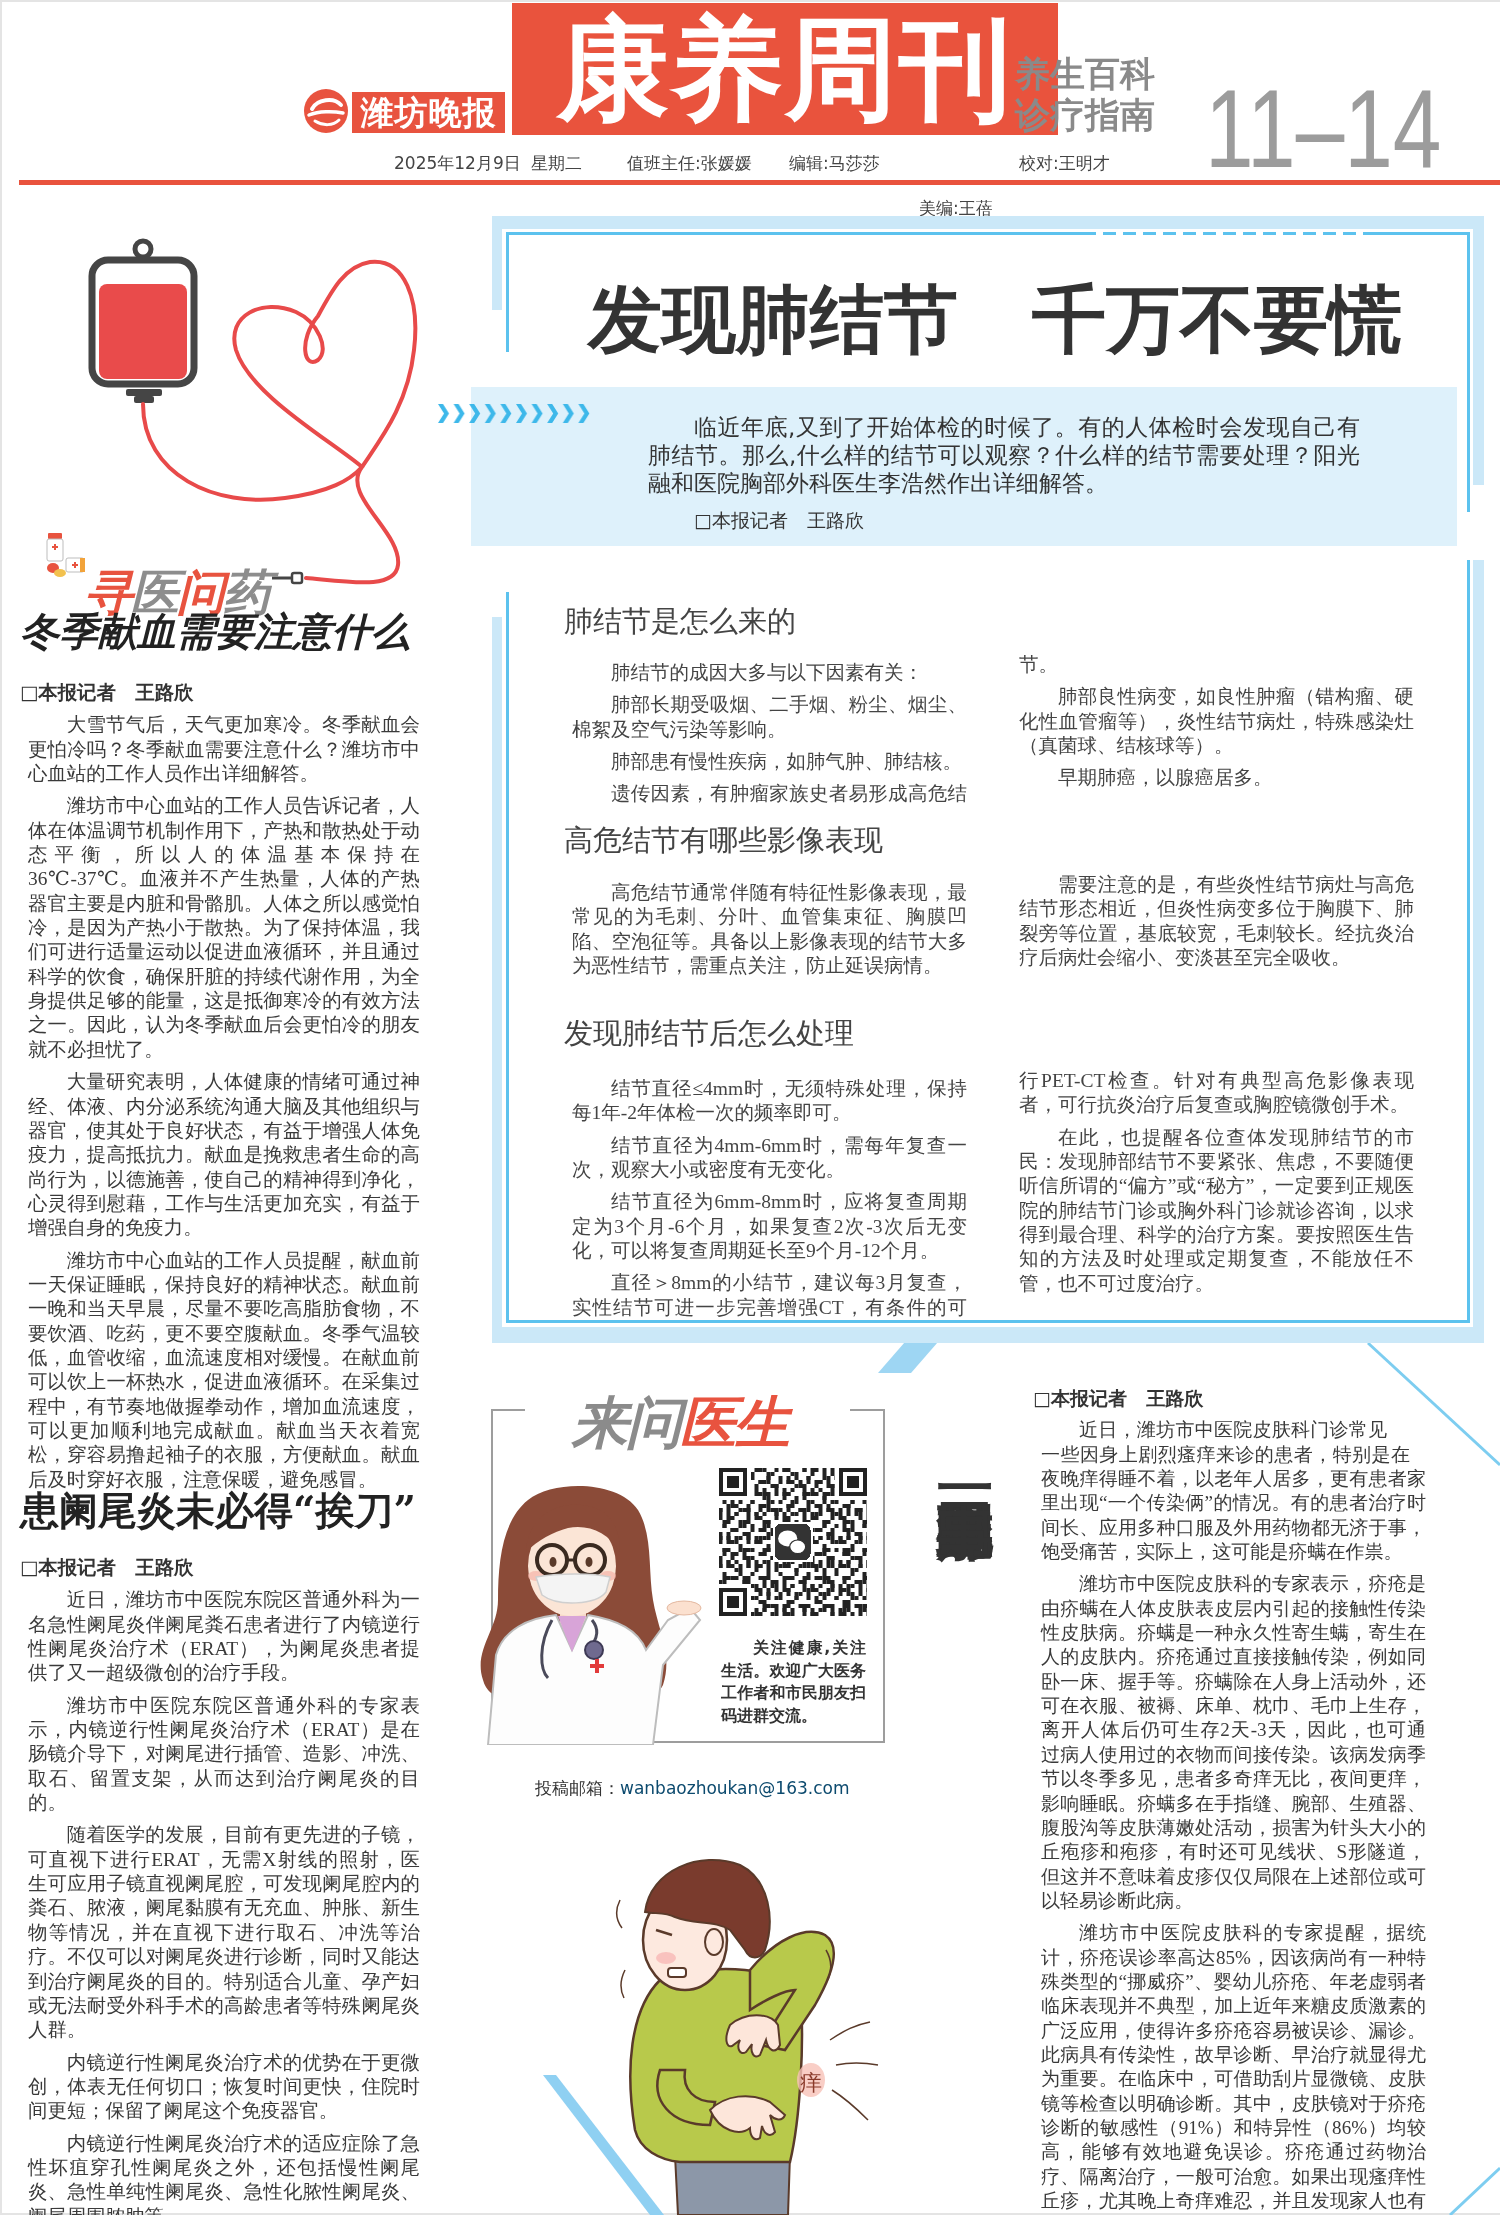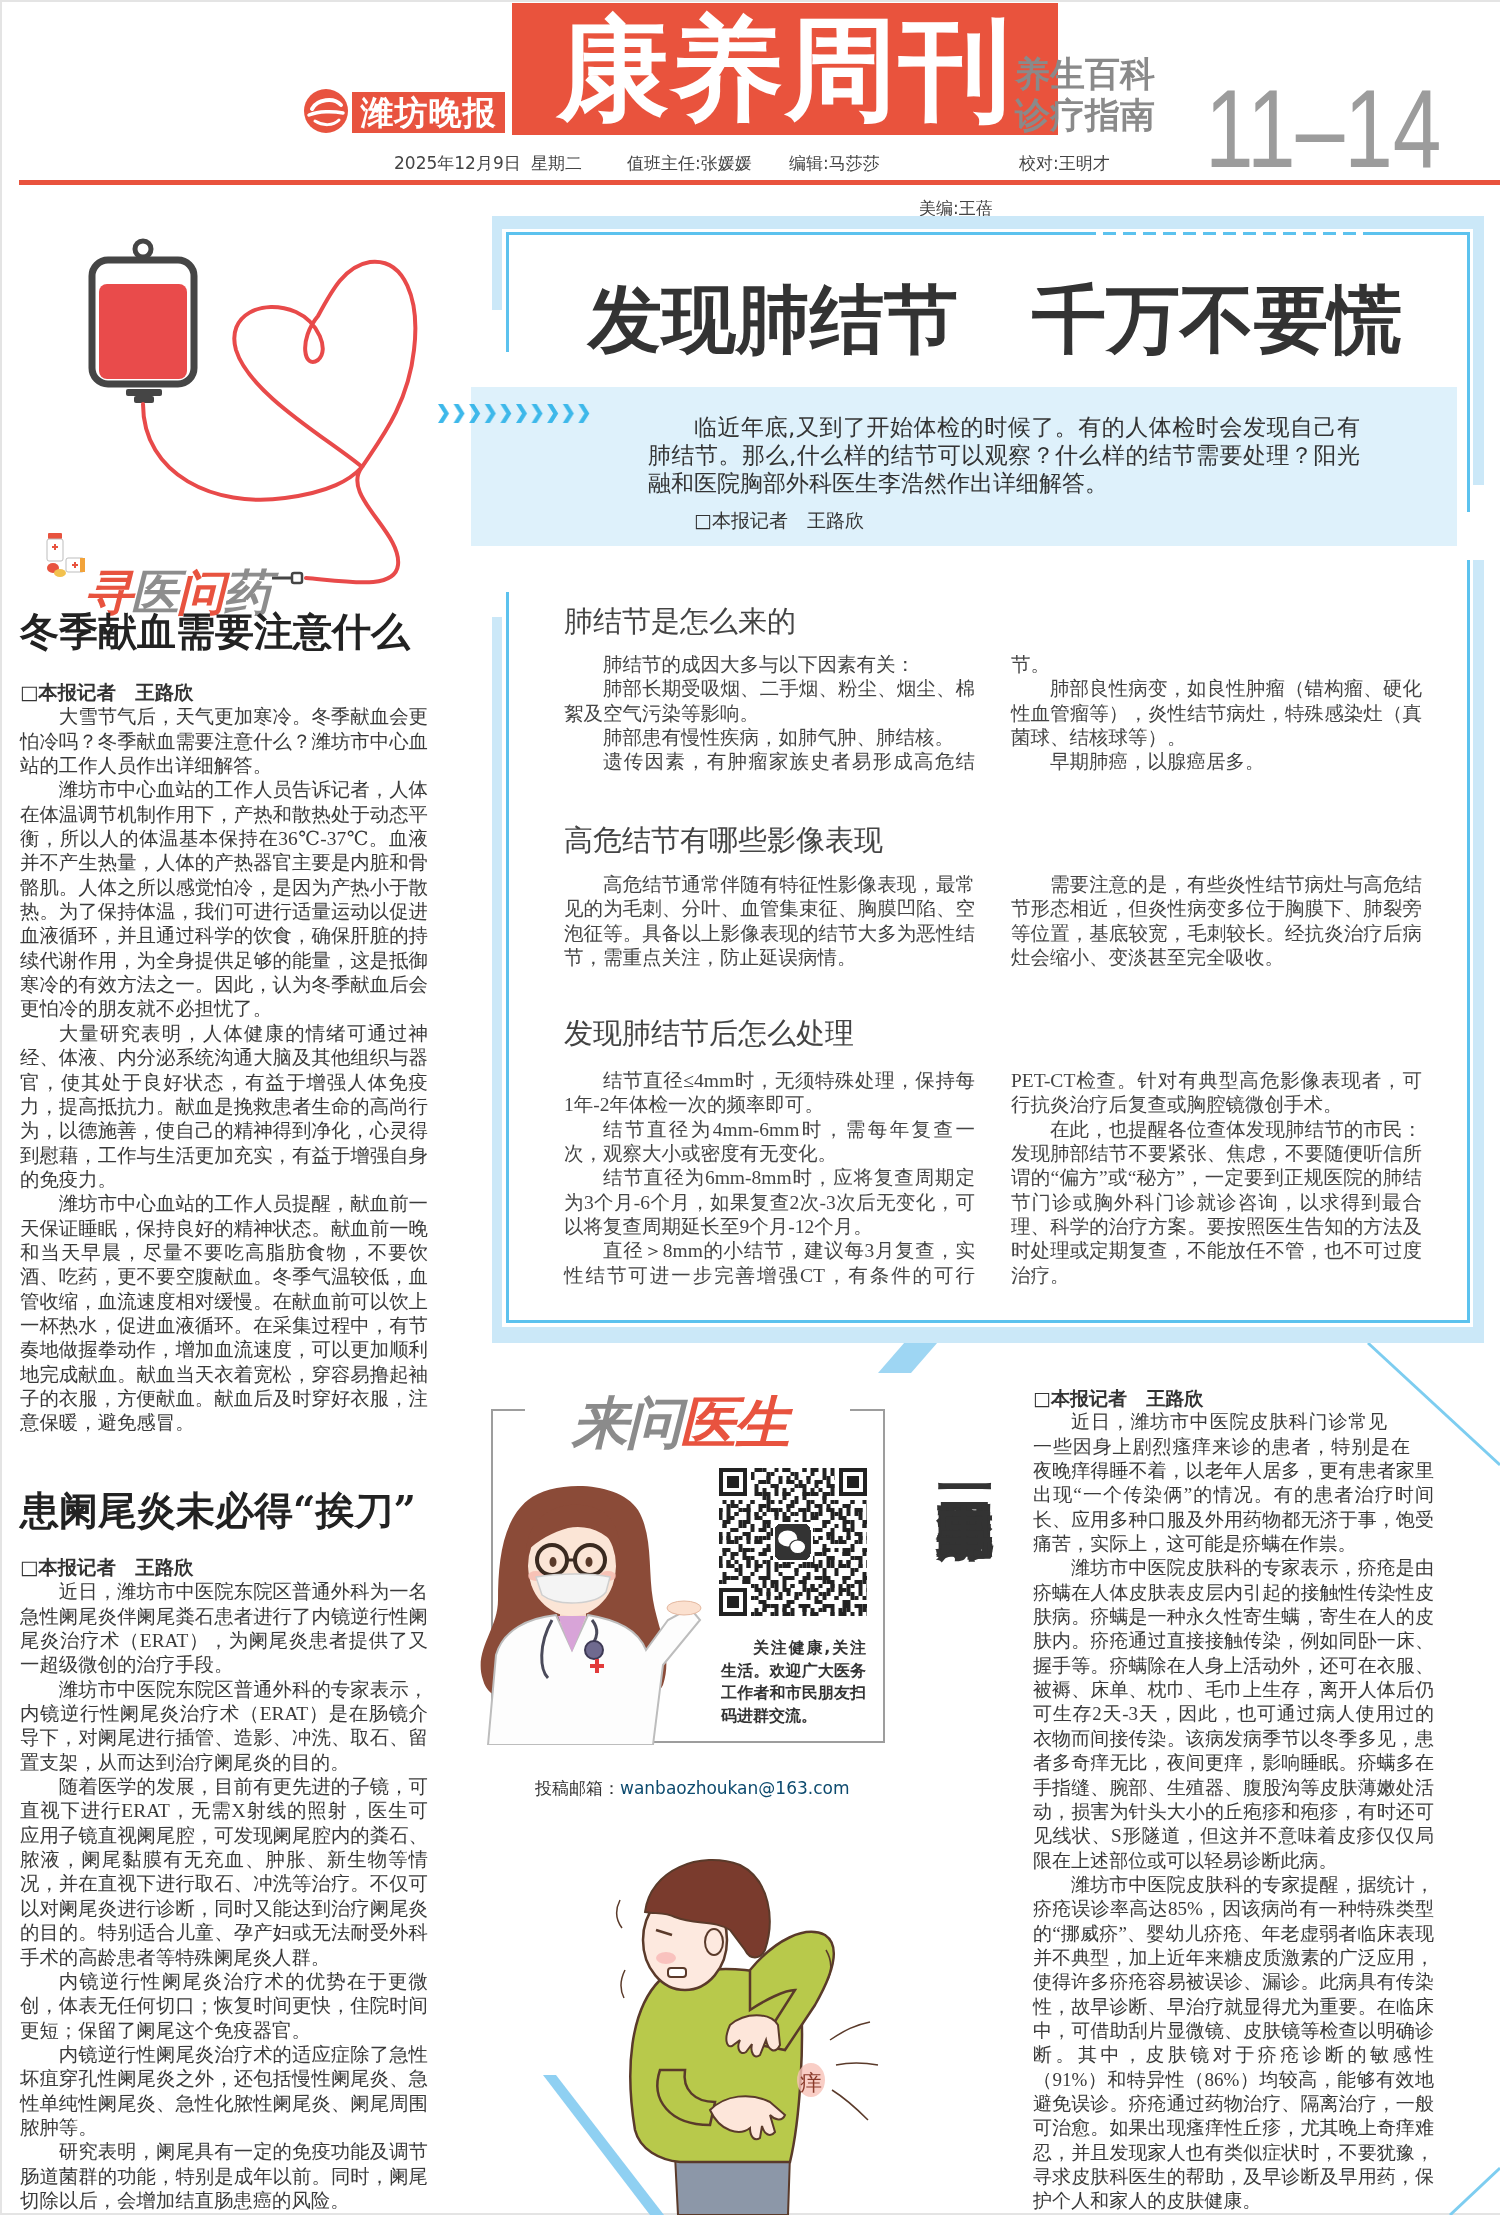--- a/index.html
+++ b/index.html
@@ -35,27 +35,27 @@
   }
   .meta { position: absolute; top: 152px; font: 17px/22px "DejaVu Sans", sans-serif; color: #444444; white-space: nowrap; }
   .m-date { left: 394px; } .m-week { left: 531px; } .m-duty { left: 627px; }
   .m-editor { left: 789px; } .m-designer { left: 919px; margin-top: 45px; } .m-proof { left: 1019px; }
   .rule { left: 19px; top: 180px; width: 1481px; height: 5px; background: #e9533d; }
 
   
   .badge { left: 85px; top: 524px; font: italic bold 48px/56px "DejaVu Sans", sans-serif; white-space: nowrap; letter-spacing: -2px; margin-top: 40px; }
   .badge .r { color: #e8533f; } .badge .g { color: #8d8d8d; }
   .l-title { left: 20px; font: bold 39px/48px "DejaVu Serif", serif; color: #222222; white-space: nowrap; }
-  .l-title.a1 { top: 607px; } .l-title.a2 { top: 1486px; }
+  .l-title.a1 { top: 607px; font-style: italic; } .l-title.a2 { top: 1486px; }
   .col-text {
     position: absolute; left: 20px; width: 408px; font-size: 19.4px; line-height: 24.35px;
     color: #3a3a3a; text-align: justify; font-family: "Liberation Serif", "DejaVu Serif", serif;
   }
   .col-text.a1 { top: 681px; } .col-text.a2 { top: 1556px; }
-  .col-text p, .sec-body p, .itch-text p { margin: 0; text-indent: 2em; }
+  .col-text p, .sec-body p, .itch-text p { margin: 8px; text-indent: 2em; }
   .byline { font-family: "DejaVu Sans", sans-serif; font-weight: bold; color: #333333; white-space: nowrap; }
 
   
   .fl { background: #cbe8f8; position: absolute; }
   .fb { background: #5cc2ee; position: absolute; }
   .fb.dash { background: repeating-linear-gradient(to right, #5cc2ee 0 13px, transparent 13px 20px); }
   .headline { left: 588px; top: 280px; font: bold 74px/78px "DejaVu Sans", sans-serif; color: #333333; white-space: nowrap; }
   .intro-panel { left: 471px; top: 387px; width: 986px; height: 159px; background: #def1fb; }
   .chevrons { left: 437px; top: 404px; width: 156px; height: 19px; }
   .intro { left: 648px; top: 413px; width: 712px; font: 23px/28px "DejaVu Sans", sans-serif; color: #333333; text-align: justify; }

